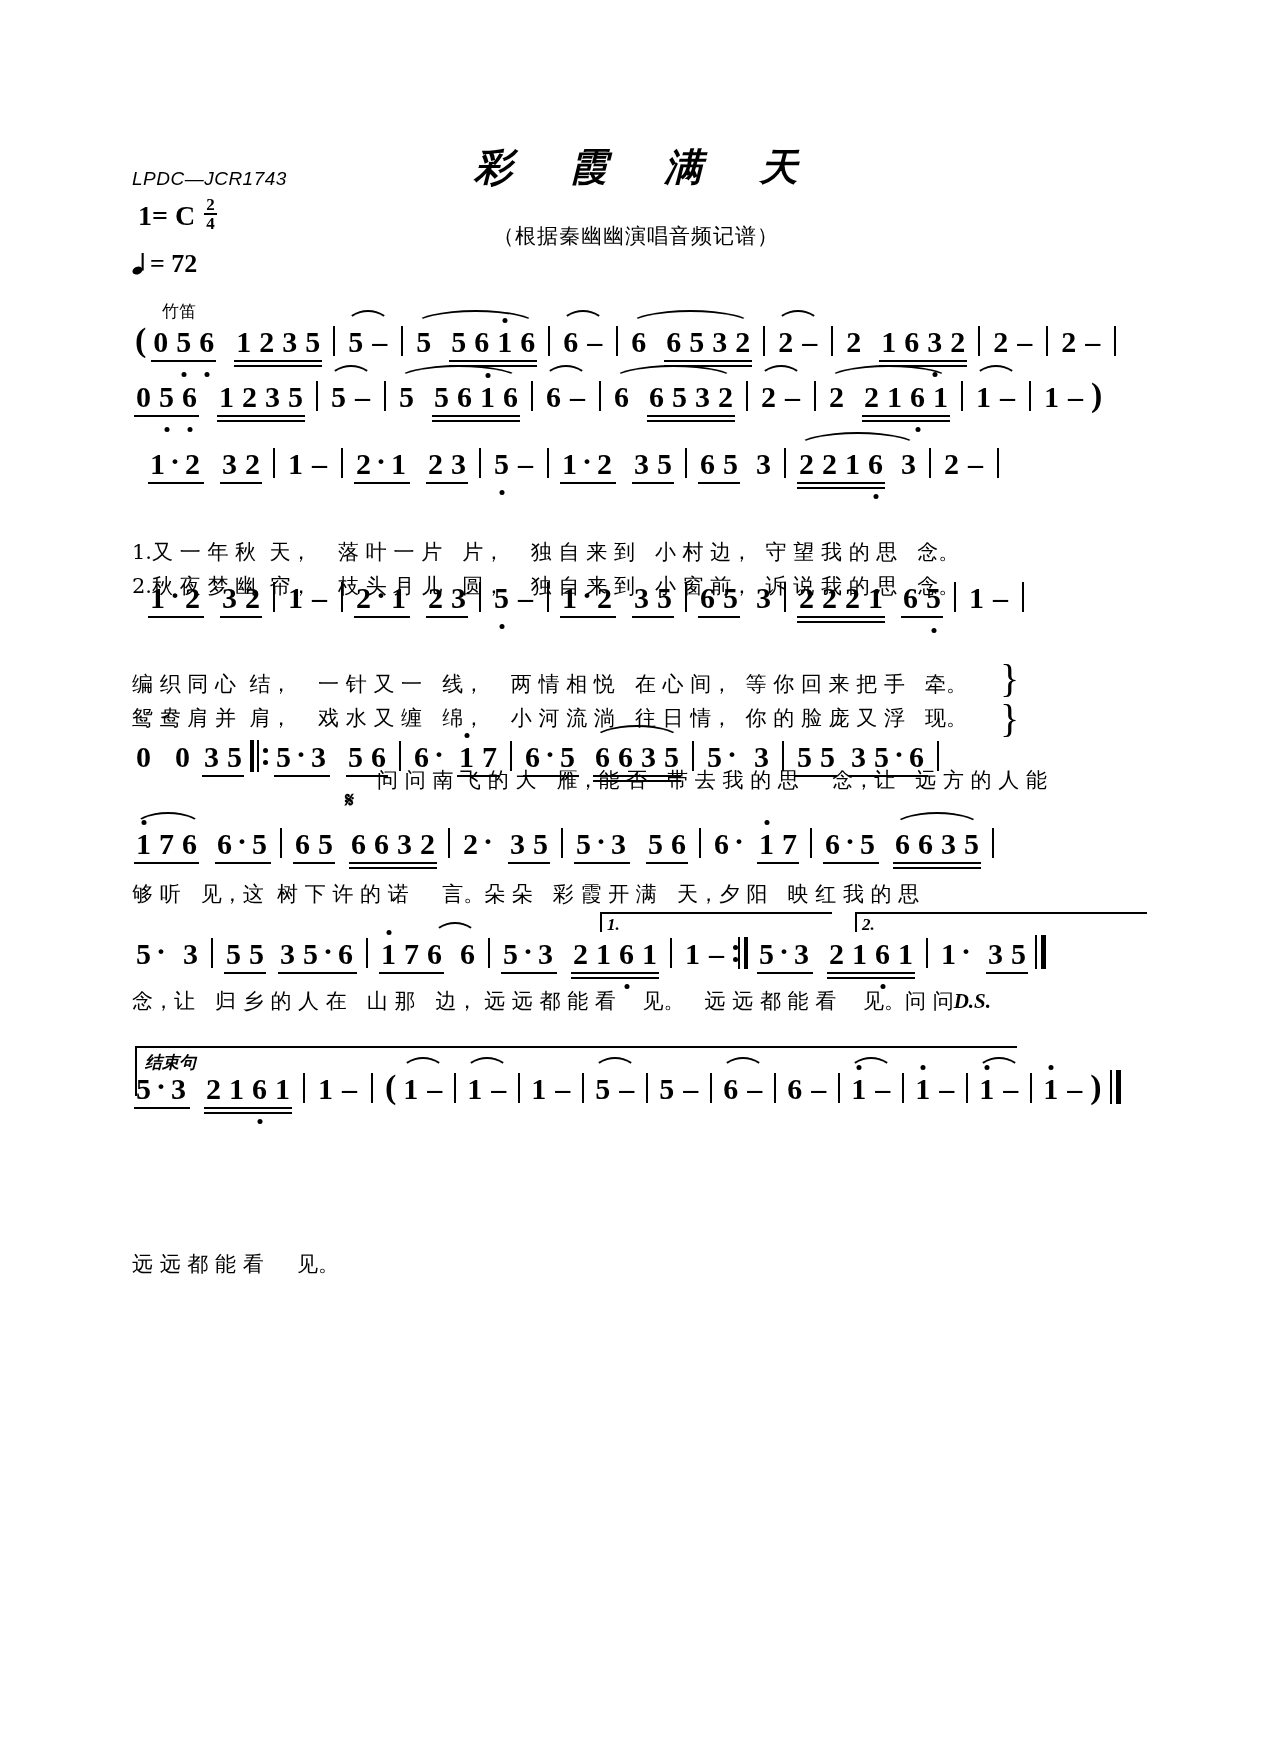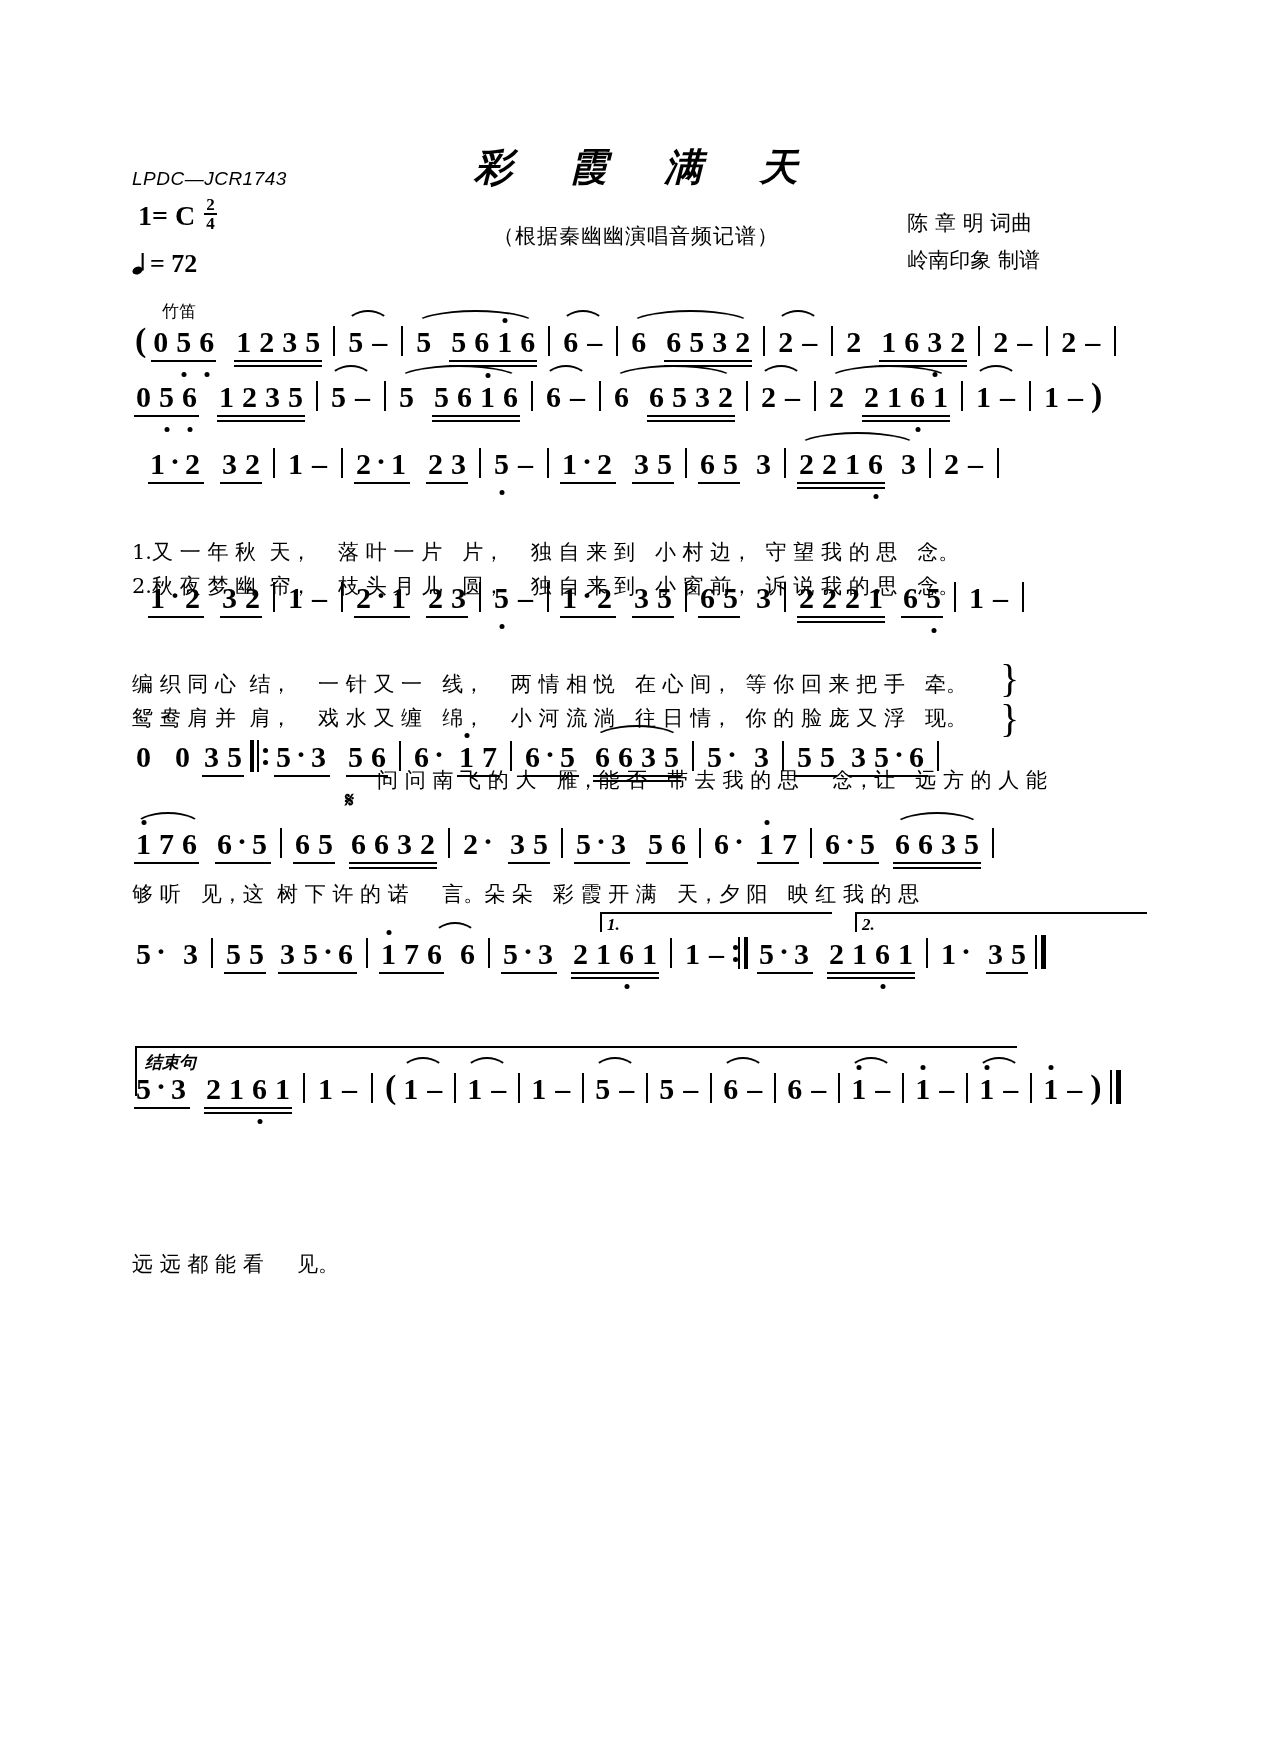--- a/index.html
+++ b/index.html
@@ -330,24 +330,20 @@
   <div class="tempo">
     <span class="quarter-note">
       <svg width="16" height="24" viewBox="0 0 16 24">
         <ellipse cx="5.5" cy="18.5" rx="5.2" ry="3.8" transform="rotate(-22 5.5 18.5)" fill="#000"></ellipse>
         <rect x="9.6" y="1" width="2.1" height="17.5" fill="#000"></rect>
       </svg>
     </span>
     <span>= 72</span>
   </div>
 
-  <div class="credits">
-    <div>陈  章  明    词曲</div>
-    <div>岭南印象   制谱</div>
-  </div>
 
   <div class="sys" style="top:300px;">
     <div class="instr" style="margin-left:30px;">竹笛</div>
     <div class="notes">
       <span class="paren">(</span>
       <span class="m">
         <span class="grp b1">
           <span class="n">0</span>
           <span class="n">5<i class="dot-lo"></i></span>
           <span class="n">6<i class="dot-lo"></i></span>
@@ -945,20 +941,23 @@
         <span style="display:inline-block;width:12px"></span>
         <span class="grp b1">
           <span class="n">3</span>
           <span class="n">5</span>
         </span>
       </span>
       <span class="final-bar"><u></u><i></i></span>
     </div>
   </div>
 
+  <div class="sys" style="top:985px;">
+    <div class="lyr"><span>念，让   归 乡 的 人 在   山 那   边， 远 远 都 能 看    见。   远 远 都 能 看    见。问 问</span><span class="ds">D.S.</span></div>
+  </div>
 
   <div class="endbox" style="left:135px;top:1046px;width:880px;height:48px;">
     <span class="lbl">结束句</span>
   </div>
 
   <div class="sys" style="top:1070px;">
     <div class="notes">
       <span class="m">
         <span class="grp b1">
           <span class="n">5</span>

